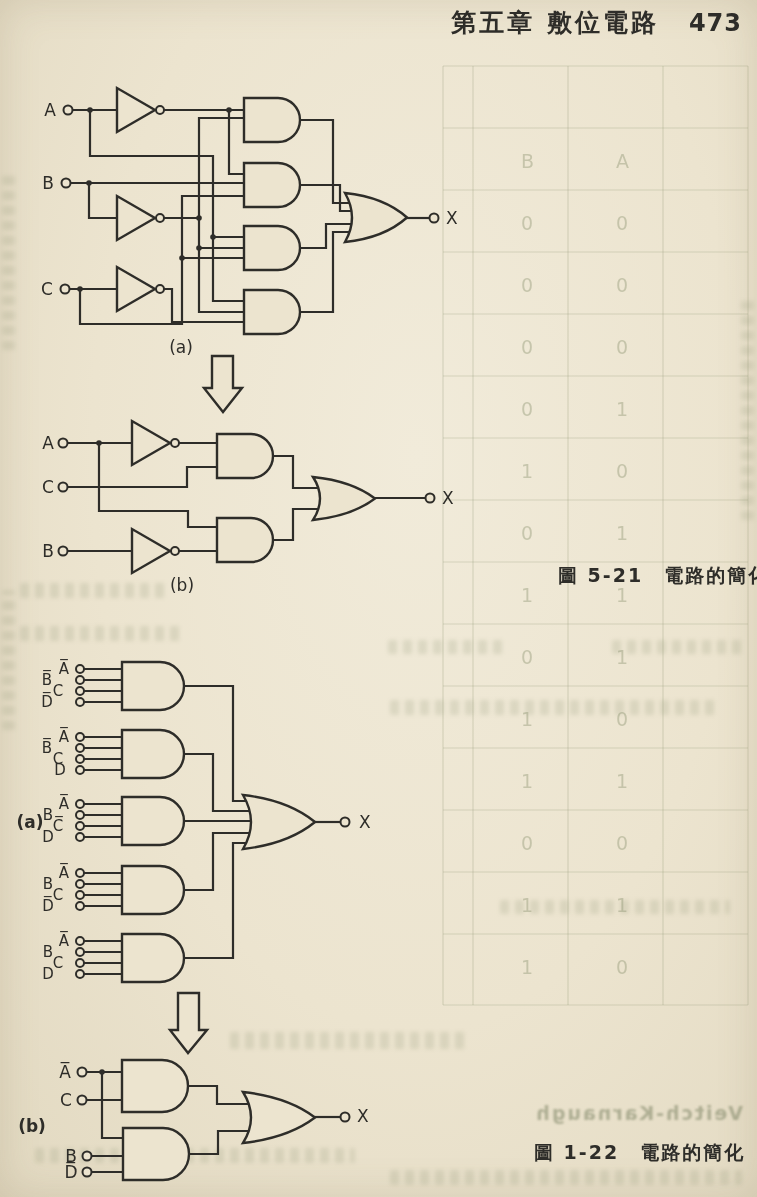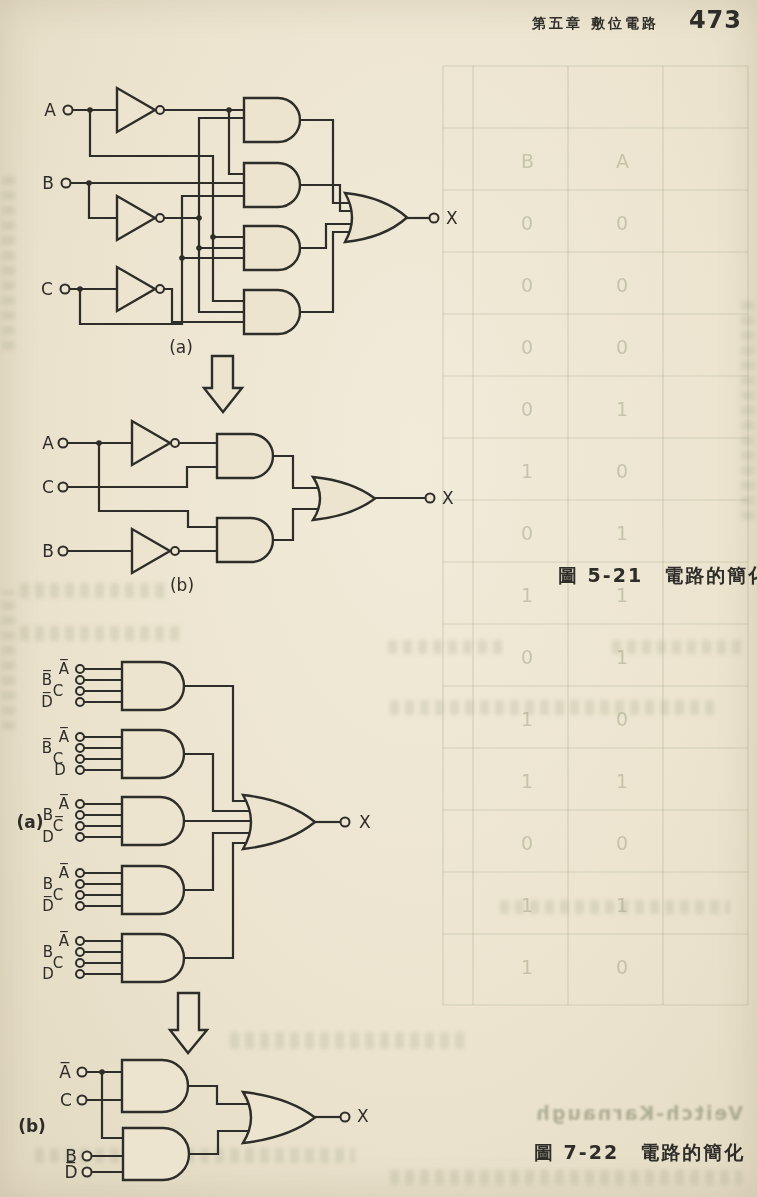--- a/index.html
+++ b/index.html
@@ -11,21 +11,21 @@
     background-image:radial-gradient(ellipse at 55% 38%, #f1ebda 0%, #ece4cf 55%, #e2d9c1 100%);
     box-shadow:inset 0 0 40px rgba(120,105,70,.18);
     font-family:"DejaVu Sans", "Liberation Sans", sans-serif;
     color:#2e2d29;
   }
   
   .page-header{
     position:absolute;top:6px;left:0;width:742px;
     display:flex;justify-content:flex-end;align-items:baseline;gap:30px;
   }
-  .chapter-title{font-size:14px;font-weight:bold;letter-spacing:3px;}
+  .chapter-title{font-size:25px;font-weight:bold;letter-spacing:3px;}
   .page-number{font-size:24px;font-weight:800;letter-spacing:1px;}
   .fig-caption{
     position:absolute;font-size:19px;font-weight:bold;letter-spacing:2px;white-space:nowrap;
   }
   #caption-21{left:558px;top:563px;}
   #caption-22{left:534px;top:1140px;}
   
   .smudge{
     position:absolute;filter:blur(2px);opacity:.40;border-radius:2px;
     background:repeating-linear-gradient(90deg, rgba(148,154,122,.55) 0 9px, transparent 9px 15px);
@@ -296,15 +296,15 @@
       <text class="lbl lbl-b" x="32" y="1132" text-anchor="middle">(b)</text>
     </g>
   </svg>
 
   <div class="page-header">
     <span class="chapter-title">第五章  敷位電路</span>
     <span class="page-number">473</span>
   </div>
 
   <div class="fig-caption" id="caption-21">圖 5-21　電路的簡化</div>
-  <div class="fig-caption" id="caption-22">圖 7-22　電路的簡化</div>
+  <div class="fig-caption" id="caption-22">圖 1-22　電路的簡化</div>
 
 </div>
 
 </body></html>

